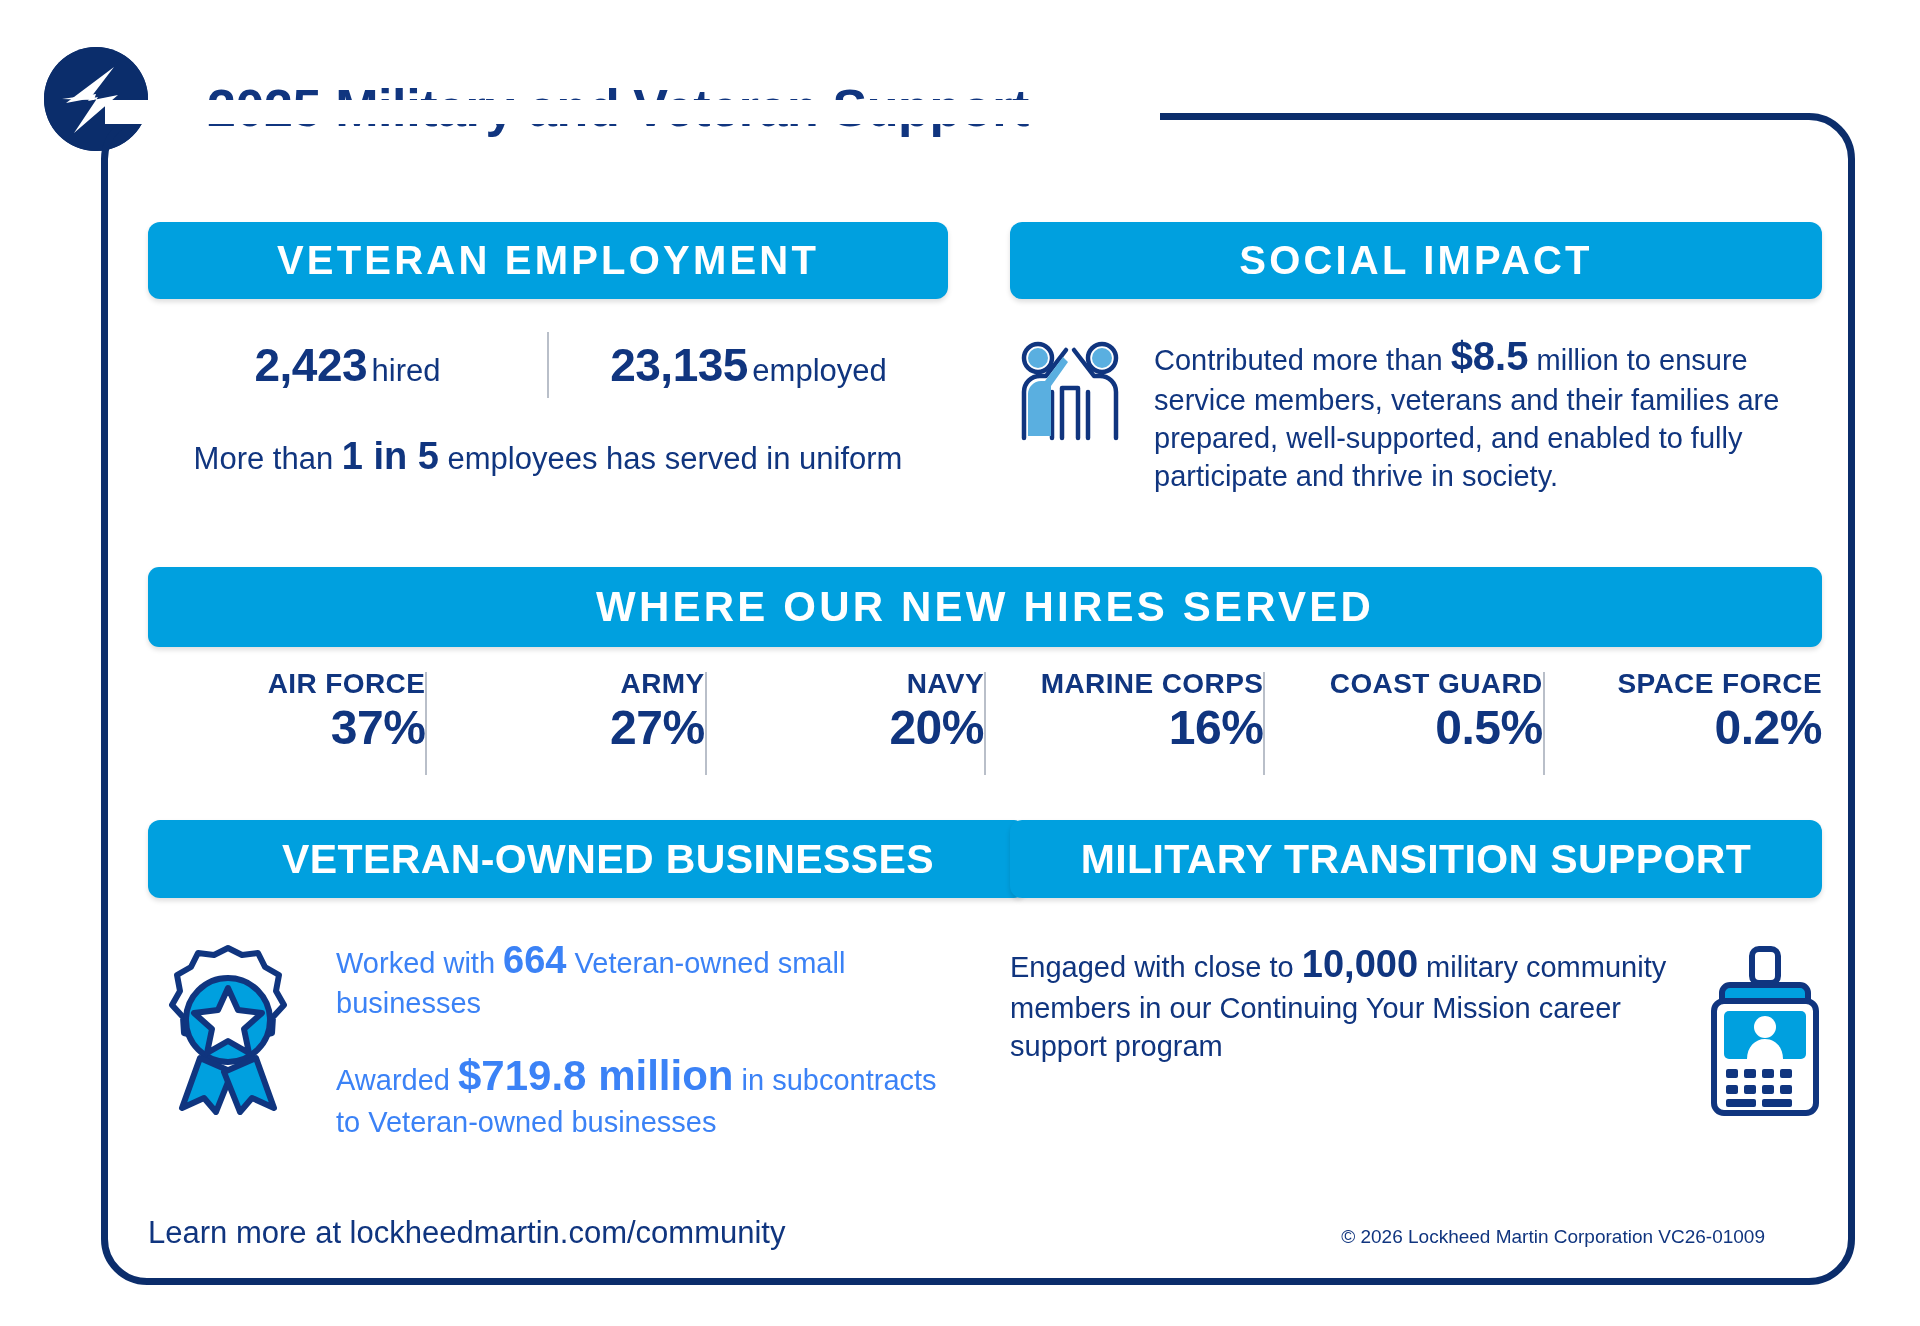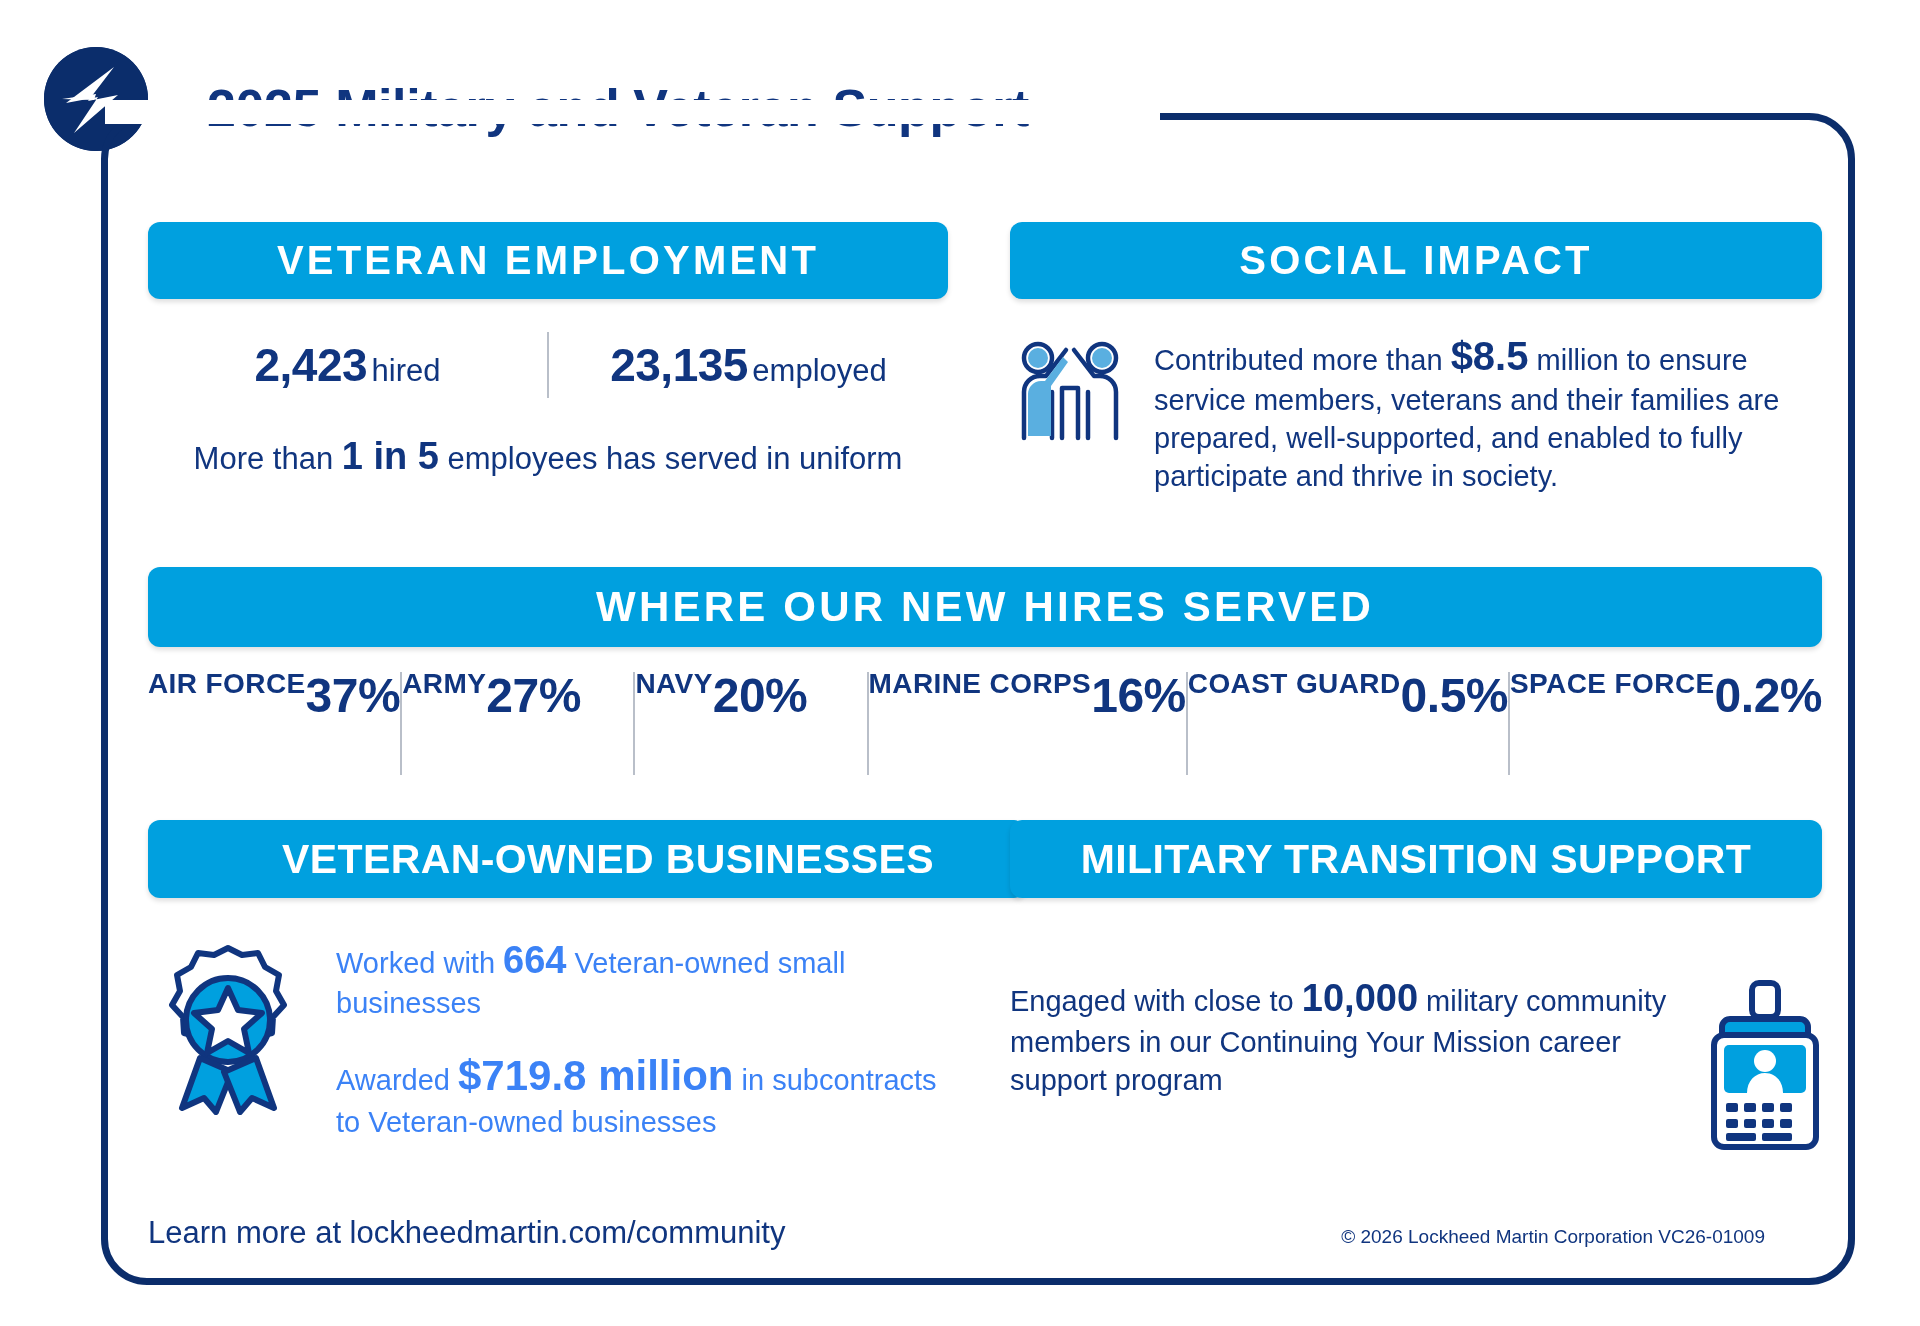--- a/index.html
+++ b/index.html
@@ -166,35 +166,36 @@
 
   
   .bar-hires {
     position: absolute;
     left: 148px;
     top: 567px;
     width: 1674px;
     height: 80px;
     font-size: 42px;
     letter-spacing: 3.2px;
+    border-radius: 11px;
   }
   .branches {
     position: absolute;
     left: 148px;
     top: 668px;
     width: 1674px;
     height: 115px;
     display: flex;
     align-items: stretch;
   }
   .branch {
     flex: 1;
     display: flex;
-    flex-direction: row;
-    align-items: flex-start;
+    flex-direction: column;
+    align-items: flex-end;
     justify-content: flex-start;
     color: #10357f;
   }
   .branch .name {
     font-size: 28px;
     font-weight: bold;
     letter-spacing: 0.4px;
     white-space: nowrap;
   }
   .branch .pct {
@@ -243,21 +244,21 @@
     left: 1010px;
     top: 820px;
     width: 812px;
     height: 78px;
     font-size: 41px;
     letter-spacing: 0.4px;
   }
   .mts-body {
     position: absolute;
     left: 1010px;
-    top: 973px;
+    top: 939px;
     width: 830px;
     display: flex;
     align-items: flex-start;
     justify-content: center;
   }
   .mts-text { color: #10357f; font-size: 29px; line-height: 1.32; flex: 1 1 auto; }
   .mts-text .para2 { margin-top: 34px; }
   .mts-text b { font-size: 38px; font-weight: bold; }
   .mts-icon { flex: 0 0 150px; padding-top: 6px; }
 

